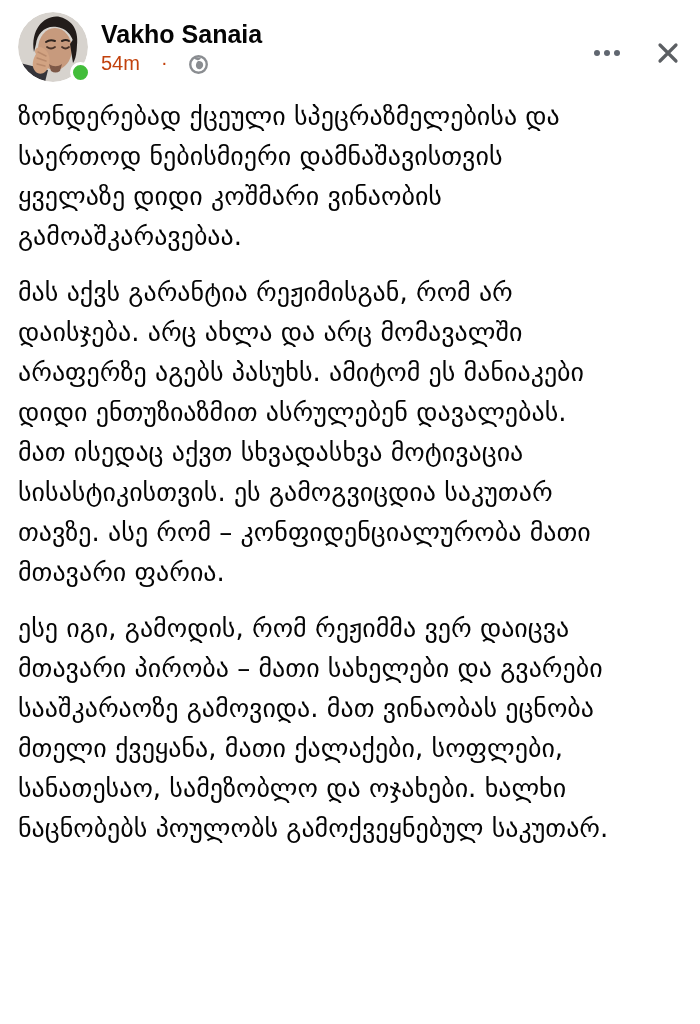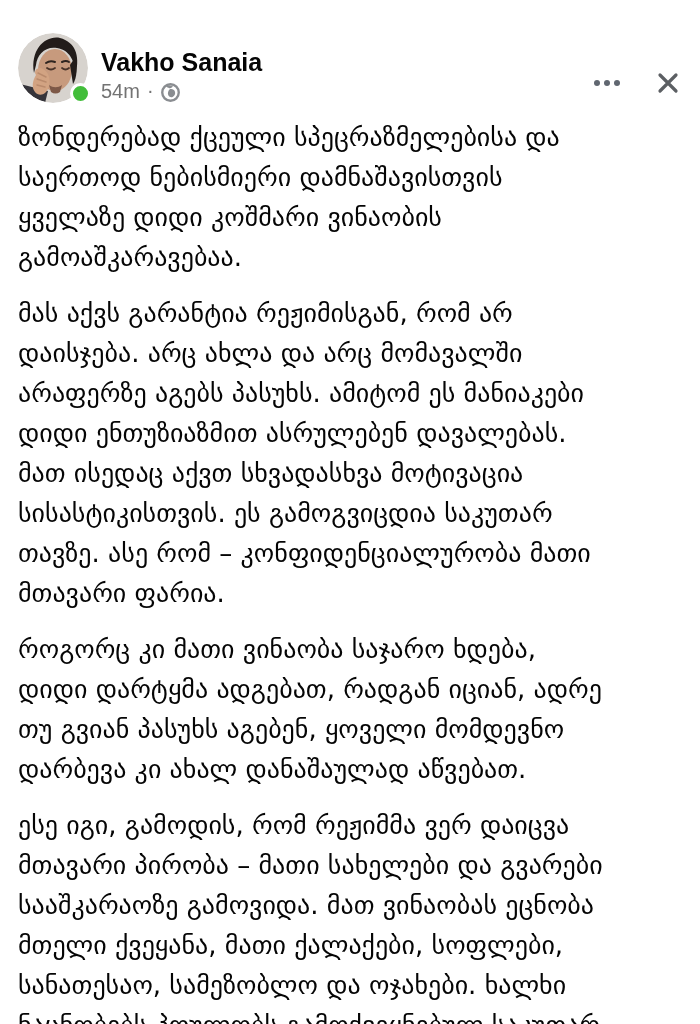--- a/index.html
+++ b/index.html
@@ -7,23 +7,22 @@
     position: relative;
     width: 700px;
     height: 1024px;
     background: #ffffff;
     overflow: hidden;
     font-family: "DejaVu Sans", sans-serif;
   }
   
   .post-header {
     display: flex;
-    align-items: flex-end;
+    align-items: center;
     padding: 12px 12px 4px 18px;
-    margin-top: 21px;
   }
   .avatar-wrap {
     position: relative;
     width: 70px;
     height: 70px;
     flex: 0 0 auto;
     cursor: pointer;
   }
   .avatar-wrap svg { display: block; border-radius: 50%; }
   .online-dot {
@@ -42,25 +41,25 @@
     font-family: "Liberation Sans", "DejaVu Sans", sans-serif;
     font-weight: 700;
     font-size: 25px;
     line-height: 1.2;
     color: #050505;
     cursor: pointer;
   }
   .meta {
     display: flex;
     align-items: center;
-    gap: 7px;
+    gap: 21px;
     margin-top: 3px;
     font-family: "Liberation Sans", "DejaVu Sans", sans-serif;
     font-size: 20px;
-    color: #737373;
+    color: #c2410c;
   }
   .meta .sep { margin-top: -3px; }
   .globe-wrap { display: inline-flex; margin-top: 2px; }
   .header-actions {
     display: flex;
     align-items: center;
     gap: 24px;
     margin-top: 12px;
     flex: 0 0 auto;
   }
@@ -162,24 +161,20 @@
 ყველაზე დიდი კოშმარი ვინაობის
 გამოაშკარავებაა.</p>
     <p class="para">მას აქვს გარანტია რეჟიმისგან, რომ არ
 დაისჯება. არც ახლა და არც მომავალში
 არაფერზე აგებს პასუხს. ამიტომ ეს მანიაკები
 დიდი ენთუზიაზმით ასრულებენ დავალებას.
 მათ ისედაც აქვთ სხვადასხვა მოტივაცია
 სისასტიკისთვის. ეს გამოგვიცდია საკუთარ
 თავზე. ასე რომ – კონფიდენციალურობა მათი
 მთავარი ფარია.</p>
-    <p class="para">როგორც კი მათი ვინაობა საჯარო ხდება,
-დიდი დარტყმა ადგებათ, რადგან იციან, ადრე
-თუ გვიან პასუხს აგებენ, ყოველი მომდევნო
-დარბევა კი ახალ დანაშაულად აწვებათ.</p>
     <p class="para">ესე იგი, გამოდის, რომ რეჟიმმა ვერ დაიცვა
 მთავარი პირობა – მათი სახელები და გვარები
 სააშკარაოზე გამოვიდა. მათ ვინაობას ეცნობა
 მთელი ქვეყანა, მათი ქალაქები, სოფლები,
 სანათესაო, სამეზობლო და ოჯახები. ხალხი
 ნაცნობებს პოულობს გამოქვეყნებულ საკუთარ.</p>
   </main>
 
 </div>
 

